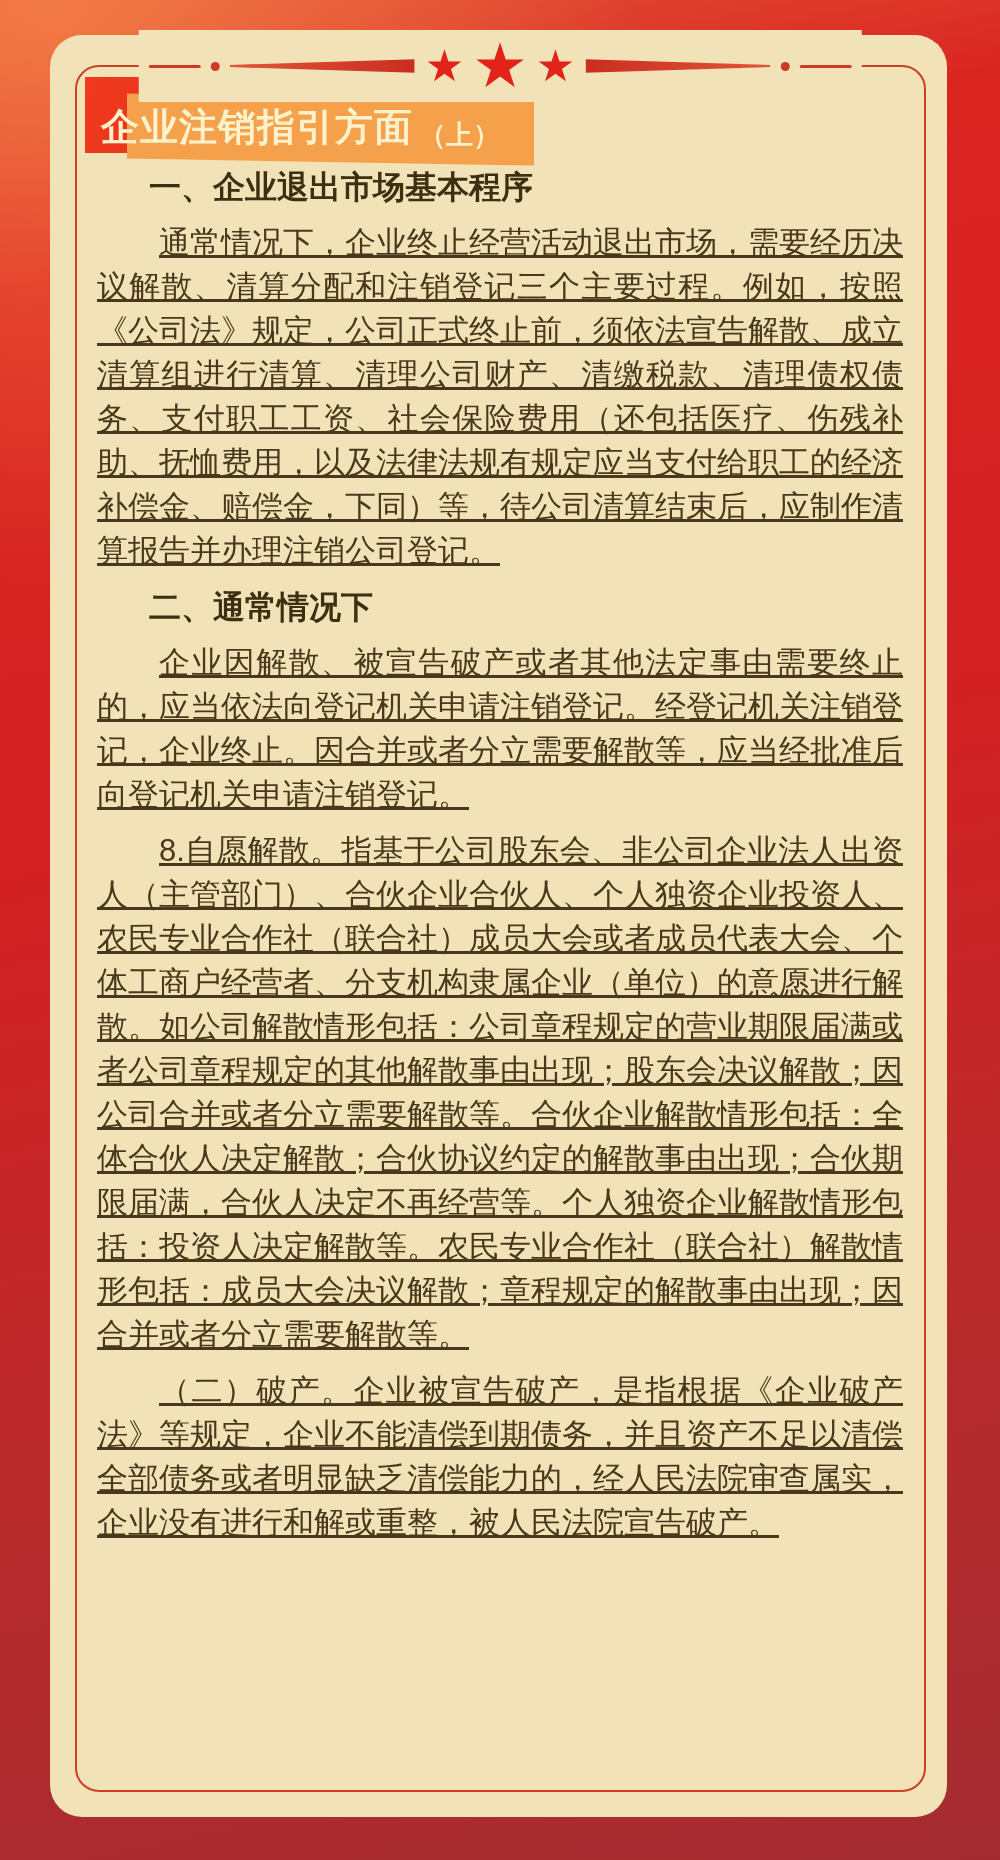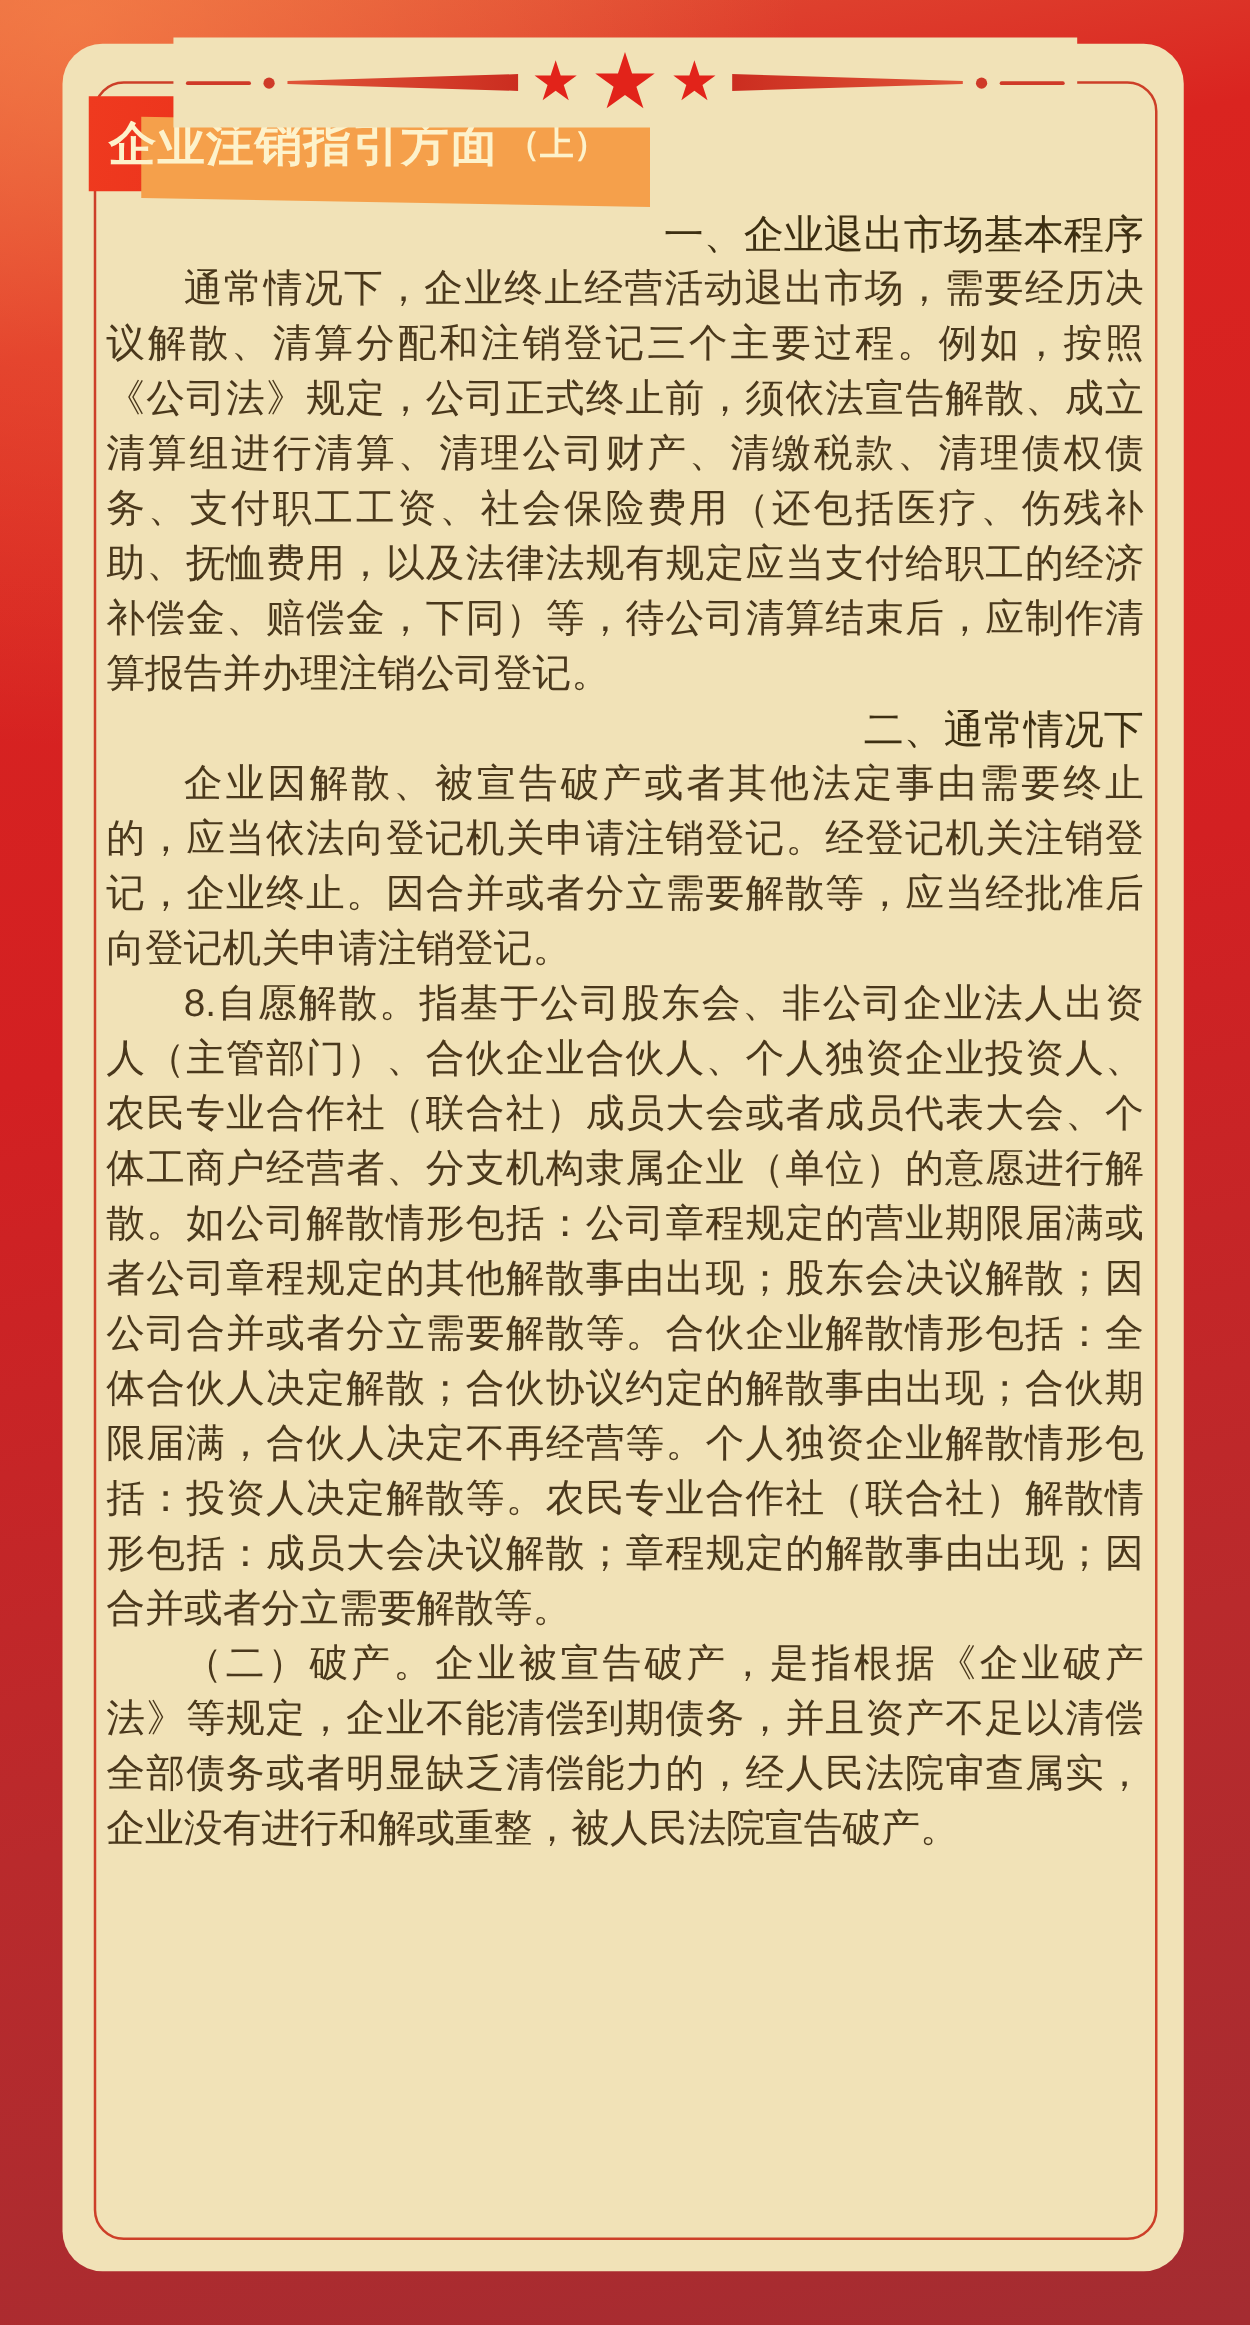--- a/index.html
+++ b/index.html
@@ -35,22 +35,22 @@
   }
   .dline{width:52px;height:3px;background:#cf3a28;border-radius:2px;flex:none;}
   .ddot{width:9px;height:9px;border-radius:50%;background:#cf3a28;flex:none;}
   .taper{width:185px;height:14px;flex:none;background:linear-gradient(90deg,#e05538,#cb2d20);}
   .taper.left{clip-path:polygon(0 42%,100% 2%,100% 98%,0 58%);}
   .taper.right{clip-path:polygon(0 2%,100% 42%,100% 58%,0 98%);background:linear-gradient(90deg,#cb2d20,#e05538);}
   .star{color:var(--star-red);line-height:1;flex:none;display:block;}
   .star.small{font-size:44px;}
   .star.big{font-size:62px;margin:0 -2px;}
   .banner{
-    position:absolute;left:71px;top:77px;height:76px;min-width:393px;
-    display:inline-flex;align-items:center;padding:0 20px 0 16px;
+    position:absolute;left:85px;top:77px;height:76px;min-width:393px;
+    display:inline-flex;align-items:flex-end;padding:0 20px 0 16px;
     background:linear-gradient(100deg,var(--banner-red-2),var(--banner-red));
     z-index:2;box-sizing:border-box;
   }
   .banner::before{
     content:"";position:absolute;left:42px;top:20px;right:-14px;bottom:-9px;
     background:var(--banner-shadow-orange);transform:skewY(1deg);z-index:-1;
   }
   .banner-title{
     font-size:38px;font-weight:bold;color:var(--banner-text);
     letter-spacing:1px;white-space:nowrap;
@@ -58,24 +58,24 @@
   .banner-suffix{
     font-size:27px;font-weight:bold;color:var(--banner-text);
     margin-left:6px;white-space:nowrap;
   }
   .article{
     position:absolute;left:85px;width:830px;top:165px;
     color:var(--body-text);font-size:31px;line-height:44px;
     text-align:justify;z-index:1;
   }
   .sec-heading{
-    margin:0;font-size:32px;line-height:44px;font-weight:400;
-    color:var(--heading-text);text-indent:2em;text-align:right;
+    margin:0;font-size:32px;line-height:44px;font-weight:700;
+    color:var(--heading-text);text-indent:2em;text-align:left;
   }
-  .para{margin:0;text-indent:2em;}
+  .para{margin:12px;text-indent:2em;text-decoration:underline;}
 </style>
 </head>
 <body>
 
 <div class="page-bg"></div>
 
 <div class="card">
   <div class="inner-frame"></div>
 </div>
 

